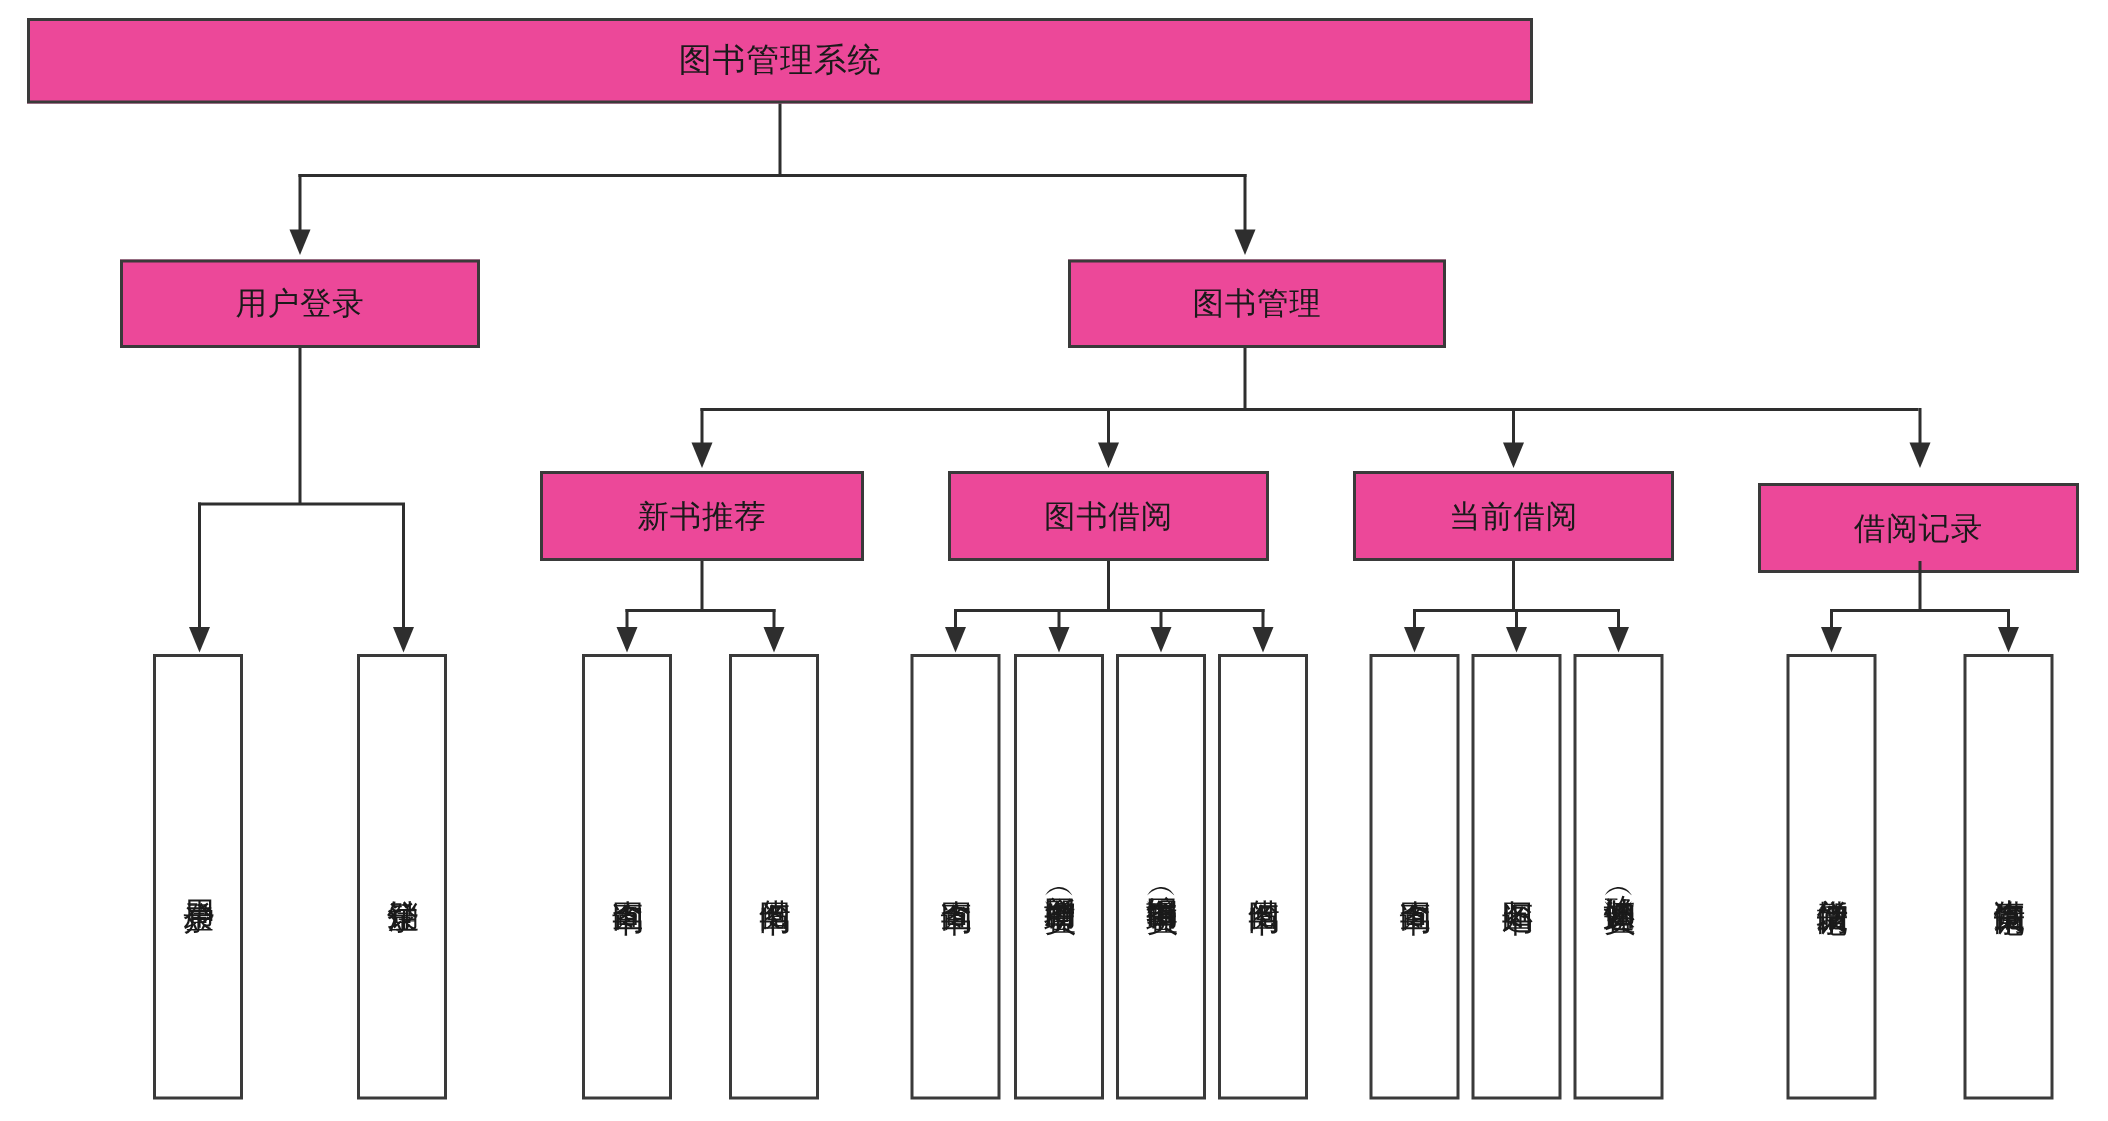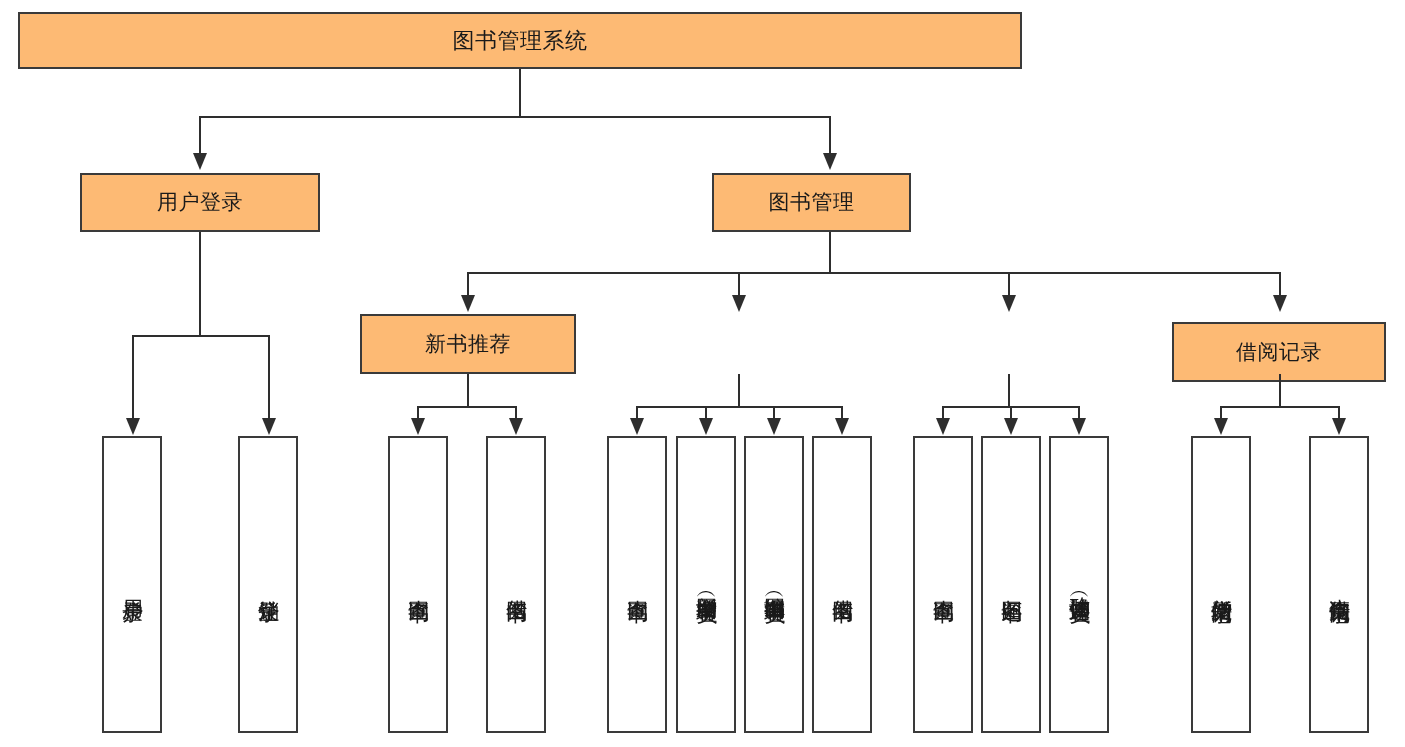--- a/index.html
+++ b/index.html
@@ -11,21 +11,21 @@
     position:relative;
     width:1405px;
     height:747px;
     background:#ffffff;
     overflow:hidden;
   }
   
   .node{
     position:absolute;
     box-sizing:border-box;
-    background:#fdba74;
+    background:#ec4899;
     border:2px solid #3a3a3a;
     display:flex;
     align-items:center;
     justify-content:center;
     color:#1a1a1a;
   }
   .node .label{
     font-size:21px;
     line-height:1.25;
     letter-spacing:0.5px;
@@ -94,21 +94,21 @@
   <div class="hline" style="left:199px;top:116px;width:632px;"></div>
   <div class="vline" style="left:199px;top:116px;height:38px;"></div>
   <div class="arrow" style="left:193px;top:153px;"></div>
   <div class="vline" style="left:829px;top:116px;height:38px;"></div>
   <div class="arrow" style="left:823px;top:153px;"></div>
 
   <div class="node" style="left:80px;top:173px;width:240px;height:59px;">
     <span class="label">用户登录</span>
   </div>
 
-  <div class="node" style="left:712px;top:173px;width:199px;height:59px;">
+  <div class="node" style="left:712px;top:173px;width:252px;height:59px;">
     <span class="label">图书管理</span>
   </div>
 
   <div class="vline" style="left:199px;top:232px;height:104px;"></div>
   <div class="hline" style="left:132px;top:335px;width:136px;"></div>
   <div class="vline" style="left:132px;top:335px;height:83px;"></div>
   <div class="arrow" style="left:126px;top:418px;"></div>
   <div class="vline" style="left:268px;top:335px;height:83px;"></div>
   <div class="arrow" style="left:262px;top:418px;"></div>
 
@@ -119,20 +119,26 @@
   <div class="vline" style="left:738px;top:272px;height:24px;"></div>
   <div class="arrow" style="left:732px;top:295px;"></div>
   <div class="vline" style="left:1008px;top:272px;height:24px;"></div>
   <div class="arrow" style="left:1002px;top:295px;"></div>
   <div class="vline" style="left:1279px;top:272px;height:24px;"></div>
   <div class="arrow" style="left:1273px;top:295px;"></div>
 
   <div class="node" style="left:360px;top:314px;width:216px;height:60px;">
     <span class="label">新书推荐</span>
   </div>
+  <div class="node" style="left:632px;top:314px;width:214px;height:60px;">
+    <span class="label">图书借阅</span>
+  </div>
+  <div class="node" style="left:902px;top:314px;width:214px;height:60px;">
+    <span class="label">当前借阅</span>
+  </div>
   <div class="node" style="left:1172px;top:322px;width:214px;height:60px;">
     <span class="label">借阅记录</span>
   </div>
 
   <div class="vline" style="left:467px;top:374px;height:33px;"></div>
   <div class="hline" style="left:417px;top:406px;width:100px;"></div>
   <div class="vline" style="left:417px;top:406px;height:13px;"></div>
   <div class="arrow" style="left:411px;top:418px;"></div>
   <div class="vline" style="left:515px;top:406px;height:13px;"></div>
   <div class="arrow" style="left:509px;top:418px;"></div>

